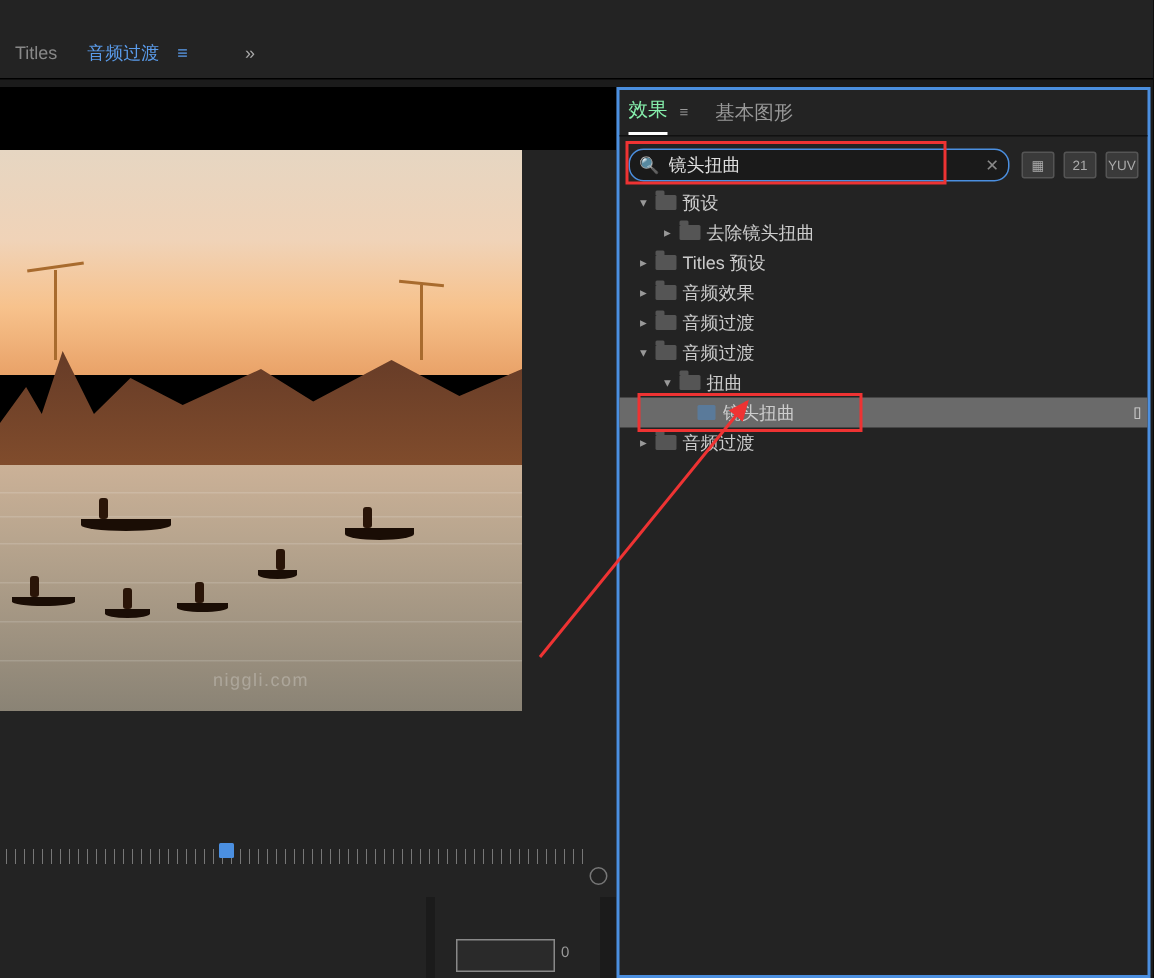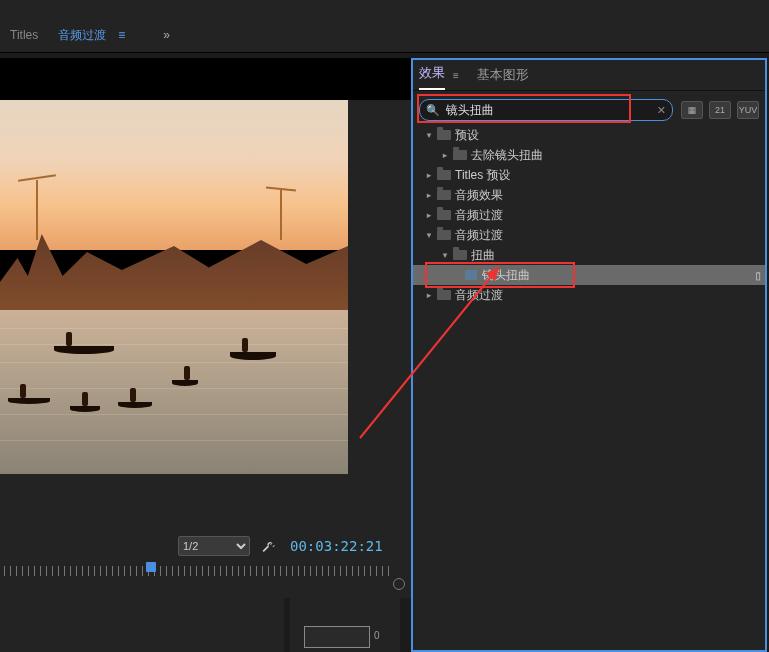--- a/index.html
+++ b/index.html
@@ -37,21 +37,21 @@
 .transport{position:absolute;left:0;top:532px;right:0;height:34px;background:#232323;display:flex;align-items:center;gap:12px;padding-left:6px}
 .tbtn{width:18px;height:16px;display:flex;align-items:center;justify-content:center;color:#ddd}
 .plusBtn{position:absolute;right:26px;top:8px;color:#ccc;font-size:16px}
 .markStrip{position:absolute;left:0;top:566px;right:0;height:18px;background:#1e1e1e;display:flex}
 .markStrip>div{flex:0 0 8px;height:12px;background:#444;margin:3px 1px 0 0}
 .bottomArea{position:absolute;left:0;top:598px;right:356px;height:54px;background:#1b1b1b;display:flex}
 .bpanel{background:#232323;margin-right:6px;height:54px}
 .effectsPanel{position:absolute;left:411px;top:58px;width:356px;height:594px;background:#232323;border:2px solid #4b8fe0;box-sizing:border-box}
 .epTabs{height:30px;display:flex;align-items:flex-end;padding-left:6px;gap:18px;border-bottom:1px solid #111}
 .epTab{color:#999;font-size:13px;padding-bottom:6px}
-.epTab.active{color:#c4b5fd;border-bottom:2px solid #fff}
+.epTab.active{color:#86efac;border-bottom:2px solid #fff}
 .epMenu{color:#999;margin-left:-10px;font-size:10px;align-self:center}
 .searchRow{display:flex;align-items:center;height:26px;margin:6px 6px 2px 6px;position:relative}
 .searchBox{flex:1;display:flex;align-items:center;background:#1a1a1a;border:1px solid #4b8fe0;border-radius:10px;height:20px;padding:0 6px}
 .searchBox .mag{color:#888;font-size:11px;margin-right:4px}
 .searchBox input{flex:1;background:transparent;border:none;outline:none;color:#ddd;font-size:12px;font-family:inherit}
 .searchBox .clr{color:#888;font-size:11px}
 .iconBtns{display:flex;gap:6px;margin-left:8px}
 .iconBtn{width:20px;height:16px;background:#3a3a3a;border:1px solid #555;border-radius:2px;font-size:9px;color:#aaa;display:flex;align-items:center;justify-content:center}
 .searchHL{position:absolute;left:-2px;top:-3px;width:210px;height:25px;border:2px solid #e33;pointer-events:none}
 .tree{margin-top:2px}
@@ -93,38 +93,32 @@
           <div class="ripple" style="top:78px"></div>
         <div class="ripple" style="top:104px"></div>
           <div class="ripple" style="top:130px"></div>
         <div class="boat" style="left:8px;top:88px;width:42px"></div>
         <div class="boat" style="left:70px;top:96px"></div>
         <div class="boat" style="left:118px;top:92px;width:34px"></div>
         <div class="boat" style="left:172px;top:70px;width:26px"></div>
         <div class="boat" style="left:230px;top:42px;width:46px;height:8px"></div>
         <div class="boat" style="left:54px;top:36px;width:60px;height:8px"></div>
       </div>
+      <div class="watermark">niggli.com</div>
     </div>
 
     <svg class="arrowSvg" width="170" height="200">
       <defs>
           <marker id="ah" markerWidth="8" markerHeight="8" refX="6" refY="3" orient="auto">
             <path d="M0,0 L7,3 L0,6 Z" fill="#e33"></path>
           </marker>
         </defs>
       <line x1="10" y1="190" x2="148" y2="20" stroke="#e33" stroke-width="2" marker-end="url(#ah)"></line>
     </svg>
 
-    <div class="playbackBar">
-      <select class="zoomSel"><option>1/2</option></select>
-      <span class="wrench"><svg class="ic" viewBox="0 0 24 24">
-            <path d="M22 13l-3 3-4-4 3-3c-2-1-5 0-6 2-1 1-1 3 0 4L3 24l-2-2 9-9c-1-1-1-3 0-4 2-2 5-3 7-1l-3 3 4 4 3-3c1 2 1 4 1 1z"></path>
-          </svg></span>
-      <span class="timecode">00:03:22:21</span>
-    </div>
 
     <div class="ruler">
       <div class="ticks"></div>
       <div class="playhead" style="left:146px"></div>
       <div class="endcap"></div>
     </div>
 
     <div class="transport">
       <span class="tbtn">
           <svg class="ic" viewBox="0 0 10 10">

